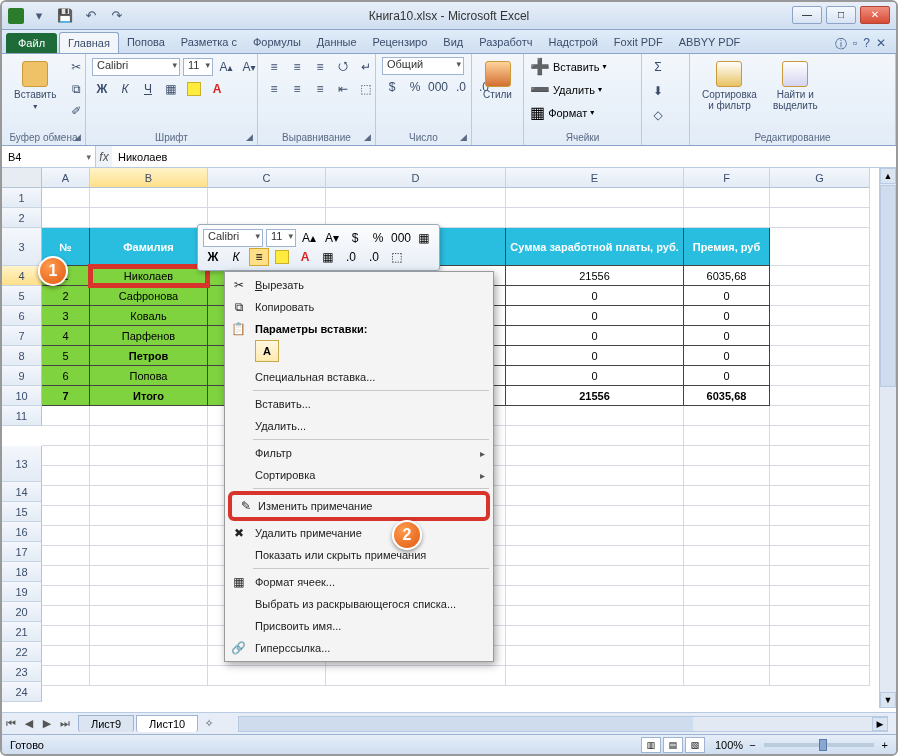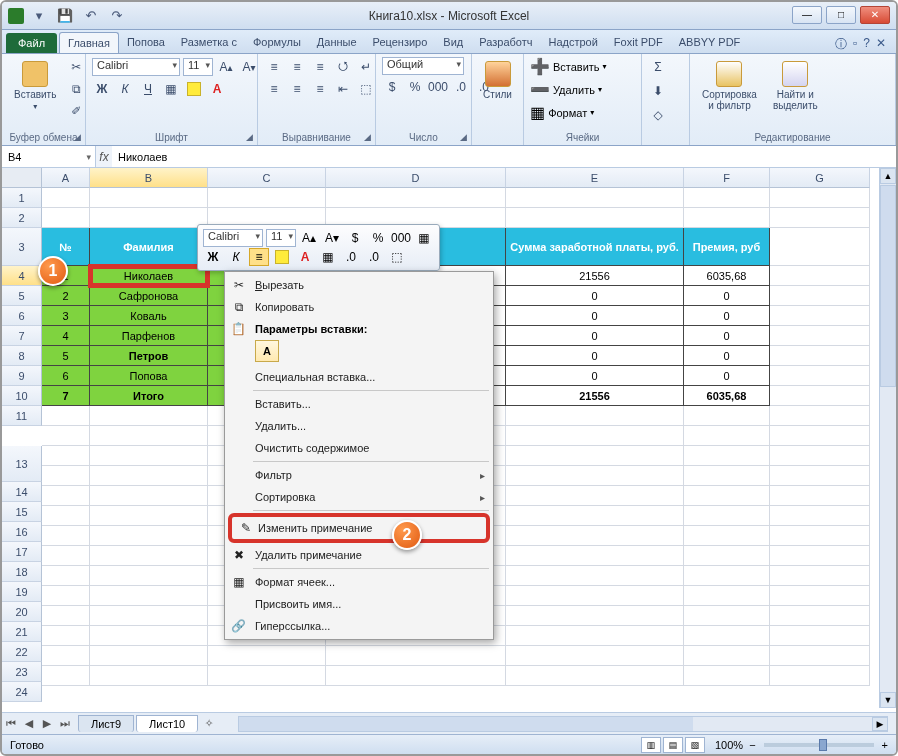--- a/index.html
+++ b/index.html
@@ -612,45 +612,48 @@
     <div class="cm-item">
         <span>Специальная вставка...</span>
       </div>
     <div class="cm-sep"></div>
     <div class="cm-item">
         <span>Вставить...</span>
       </div>
     <div class="cm-item">
         <span>Удалить...</span>
       </div>
-    <div class="cm-item">
-        <span>Очистить содержимое</span>
-      </div>
     <div class="cm-sep"></div>
     <div class="cm-item">
         <span>Фильтр</span>
         <span class="cm-arrow">▸</span>
       </div>
     <div class="cm-item">
         <span>Сортировка</span>
         <span class="cm-arrow">▸</span>
       </div>
     <div class="cm-sep"></div>
     <div class="cm-item hl">
         <span class="cm-ico">✎</span>
         <span>Изменить примечание</span>
       </div>
     <div class="cm-item">
         <span class="cm-ico">✖</span>
         <span>Удалить примечание</span>
       </div>
+    <div class="cm-item">
+        <span>Показать или скрыть примечания</span>
+      </div>
     <div class="cm-sep"></div>
     <div class="cm-item">
         <span class="cm-ico">▦</span>
         <span>Формат ячеек...</span>
+      </div>
+    <div class="cm-item">
+        <span>Выбрать из раскрывающегося списка...</span>
       </div>
     <div class="cm-item">
         <span>Присвоить имя...</span>
       </div>
     <div class="cm-item">
         <span class="cm-ico">🔗</span>
         <span>Гиперссылка...</span>
       </div>
   </div>
 

